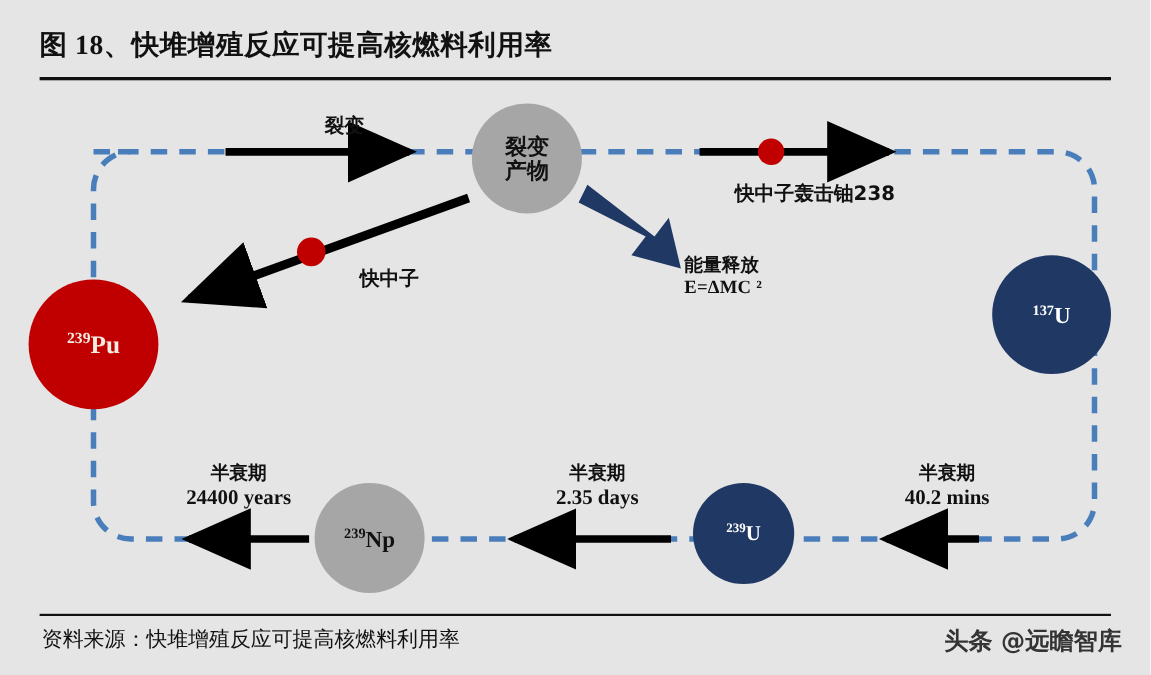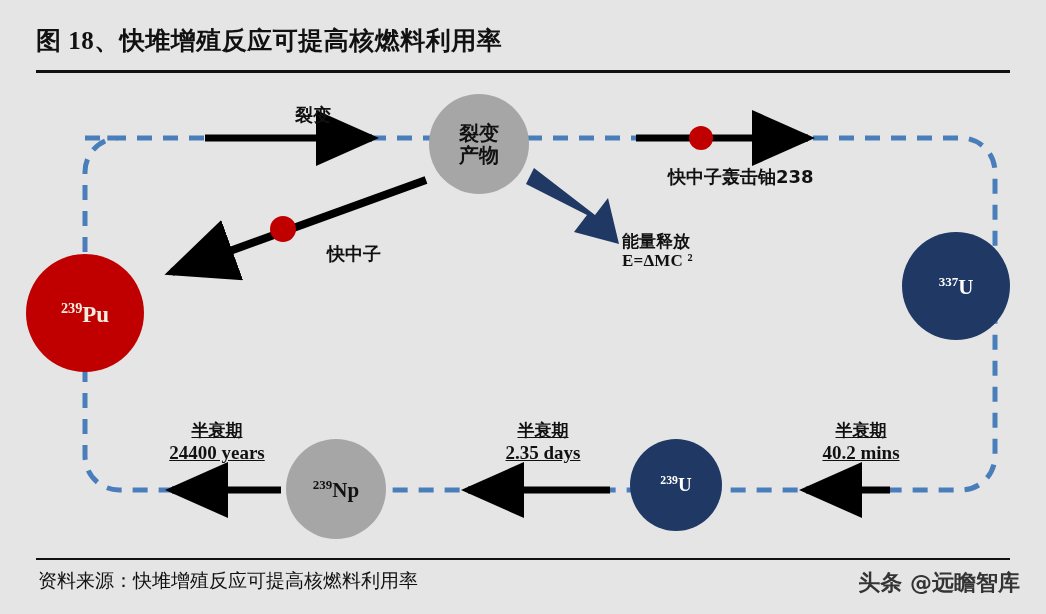--- a/index.html
+++ b/index.html
@@ -189,21 +189,20 @@
     letter-spacing: 0.2px;
   }
 
   .halflife {
     position: absolute;
     text-align: center;
     color: #111111;
     font-weight: bold;
     line-height: 1.22;
     white-space: nowrap;
-    text-decoration: underline;
   }
   .halflife .hl-cn {
     display: block;
     font-family: "DejaVu Sans", sans-serif;
     font-size: 17px;
   }
   .halflife .hl-val {
     display: block;
     font-family: "Liberation Serif", "DejaVu Serif", serif;
     font-size: 19px;
@@ -248,21 +247,21 @@
       <line x1="610" y1="414" x2="468" y2="414" stroke="#000000" stroke-width="7" marker-end="url(#arrow-black)"></line>
 
       <line x1="890" y1="414" x2="806" y2="414" stroke="#000000" stroke-width="7" marker-end="url(#arrow-black)"></line>
     </svg>
 
     <div class="node" id="node-pu">
       <span class="node-label"><sup>239</sup><span>Pu</span></span>
     </div>
 
     <div class="node" id="node-u238">
-      <span class="node-label"><sup>337</sup><span>U</span></span>
+      <span class="node-label"><sup>137</sup><span>U</span></span>
     </div>
 
     <div class="node" id="node-u239">
       <span class="node-label"><sup>239</sup><span>U</span></span>
     </div>
 
     <div class="node" id="node-np">
       <span class="node-label"><sup>239</sup><span>Np</span></span>
     </div>
 

